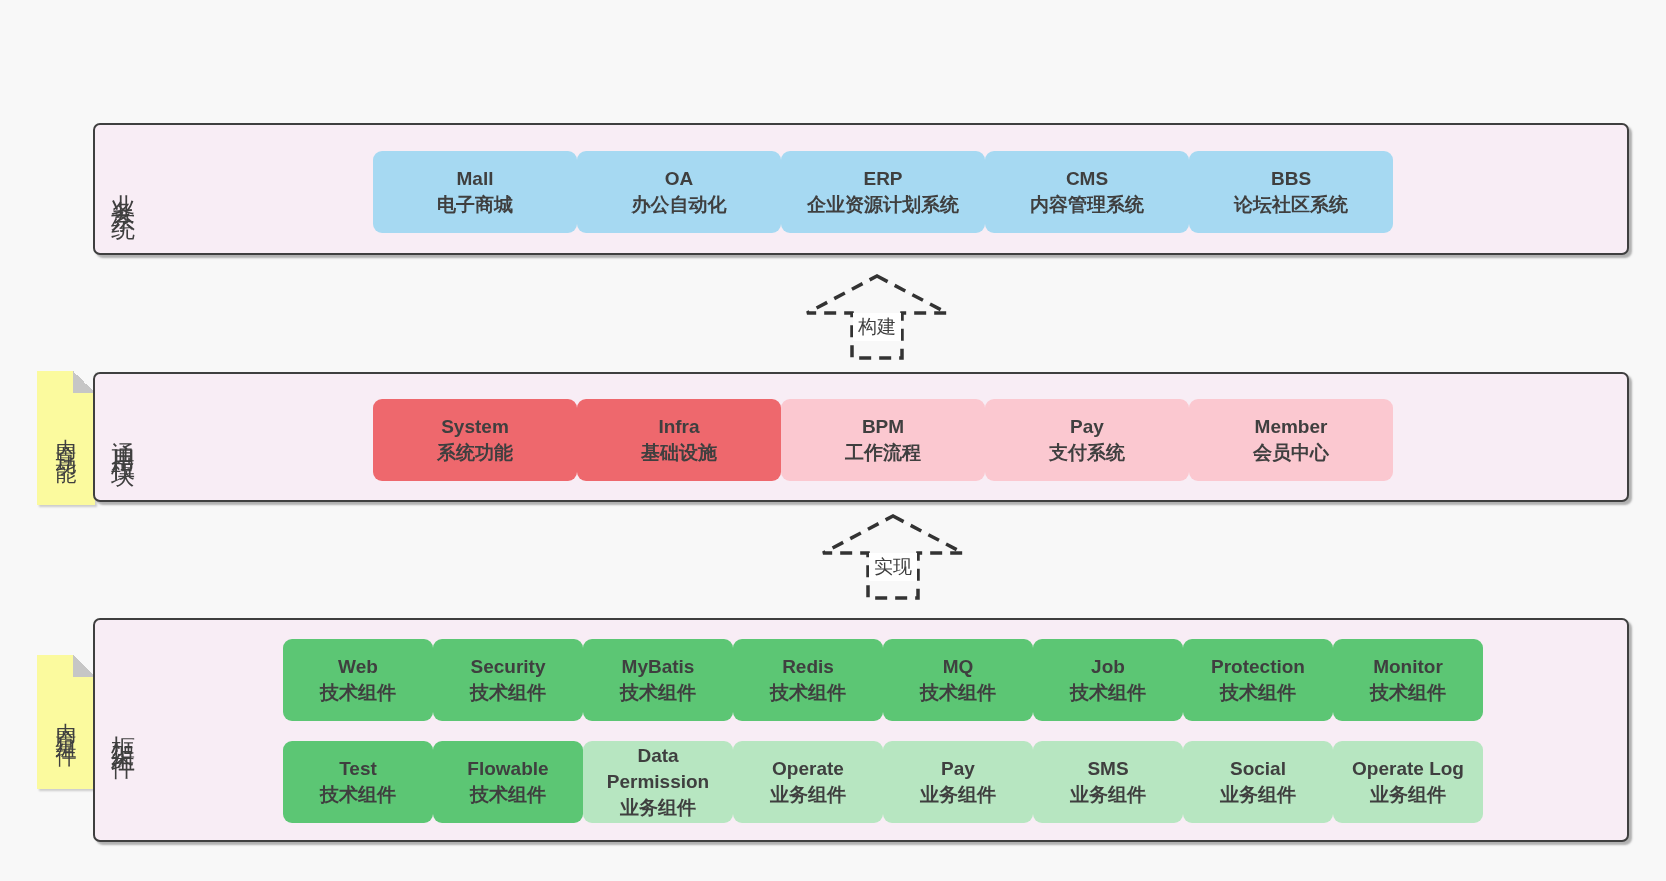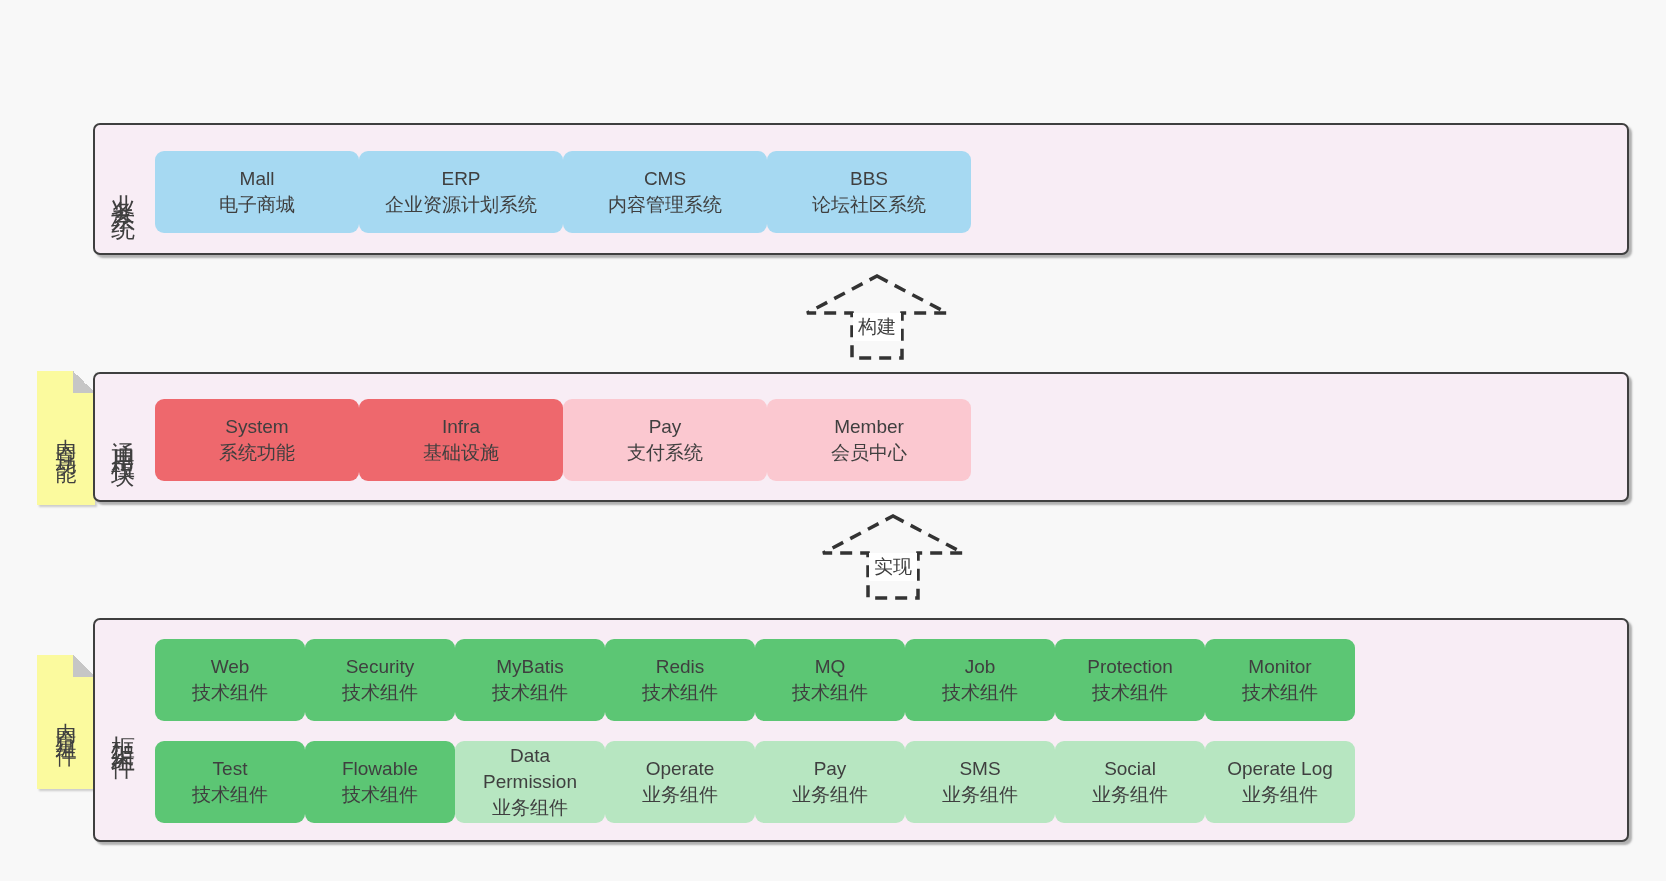--- a/index.html
+++ b/index.html
@@ -19,21 +19,21 @@
   .panel-components{top:618px;height:224px;}
   .side-label{
     position:absolute;left:12px;top:50%;transform:translateY(-50%);
     writing-mode:vertical-rl;text-orientation:upright;
     font-size:24px;letter-spacing:7px;color:var(--text,#3f3f3f);white-space:nowrap;
   }
   .rows{position:absolute;left:60px;right:16px;display:flex;flex-direction:column;gap:20px;}
   .panel-business .rows{top:26px;}
   .panel-modules .rows{top:25px;}
   .panel-components .rows{top:19px;}
-  .box-row{display:flex;justify-content:flex-start;}
+  .box-row{display:flex;justify-content:center;font-weight:bold;}
   .module-box{
     height:82px;border-radius:9px;display:flex;flex-direction:column;
     align-items:center;justify-content:center;text-align:center;
     font-size:19px;line-height:26px;padding:0 8px;box-sizing:border-box;
   }
   .cols-6 .module-box{width:204px;}
   .cols-8 .module-box{width:150px;}
   .color-blue{background:var(--blue,#a6d9f2);}
   .color-red{background:var(--red,#ee686d);}
   .color-pink{background:var(--pink,#fbc8d0);}
@@ -78,20 +78,24 @@
 
 <div class="panel panel-business">
   <div class="side-label">业务系统</div>
   <div class="rows">
       <div class="box-row cols-6">
         <div class="module-box color-blue">
           <div class="box-title">Mall</div>
           <div class="box-subtitle">电子商城</div>
         </div>
         <div class="module-box color-blue">
+          <div class="box-title">OA</div>
+          <div class="box-subtitle">办公自动化</div>
+        </div>
+        <div class="module-box color-blue">
           <div class="box-title">ERP</div>
           <div class="box-subtitle">企业资源计划系统</div>
         </div>
         <div class="module-box color-blue">
           <div class="box-title">CMS</div>
           <div class="box-subtitle">内容管理系统</div>
         </div>
         <div class="module-box color-blue">
           <div class="box-title">BBS</div>
           <div class="box-subtitle">论坛社区系统</div>
@@ -106,20 +110,24 @@
       <div class="box-row cols-6">
         <div class="module-box color-red">
           <div class="box-title">System</div>
           <div class="box-subtitle">系统功能</div>
         </div>
         <div class="module-box color-red">
           <div class="box-title">Infra</div>
           <div class="box-subtitle">基础设施</div>
         </div>
         <div class="module-box color-pink">
+          <div class="box-title">BPM</div>
+          <div class="box-subtitle">工作流程</div>
+        </div>
+        <div class="module-box color-pink">
           <div class="box-title">Pay</div>
           <div class="box-subtitle">支付系统</div>
         </div>
         <div class="module-box color-pink">
           <div class="box-title">Member</div>
           <div class="box-subtitle">会员中心</div>
         </div>
       </div>
     </div>
 </div>

